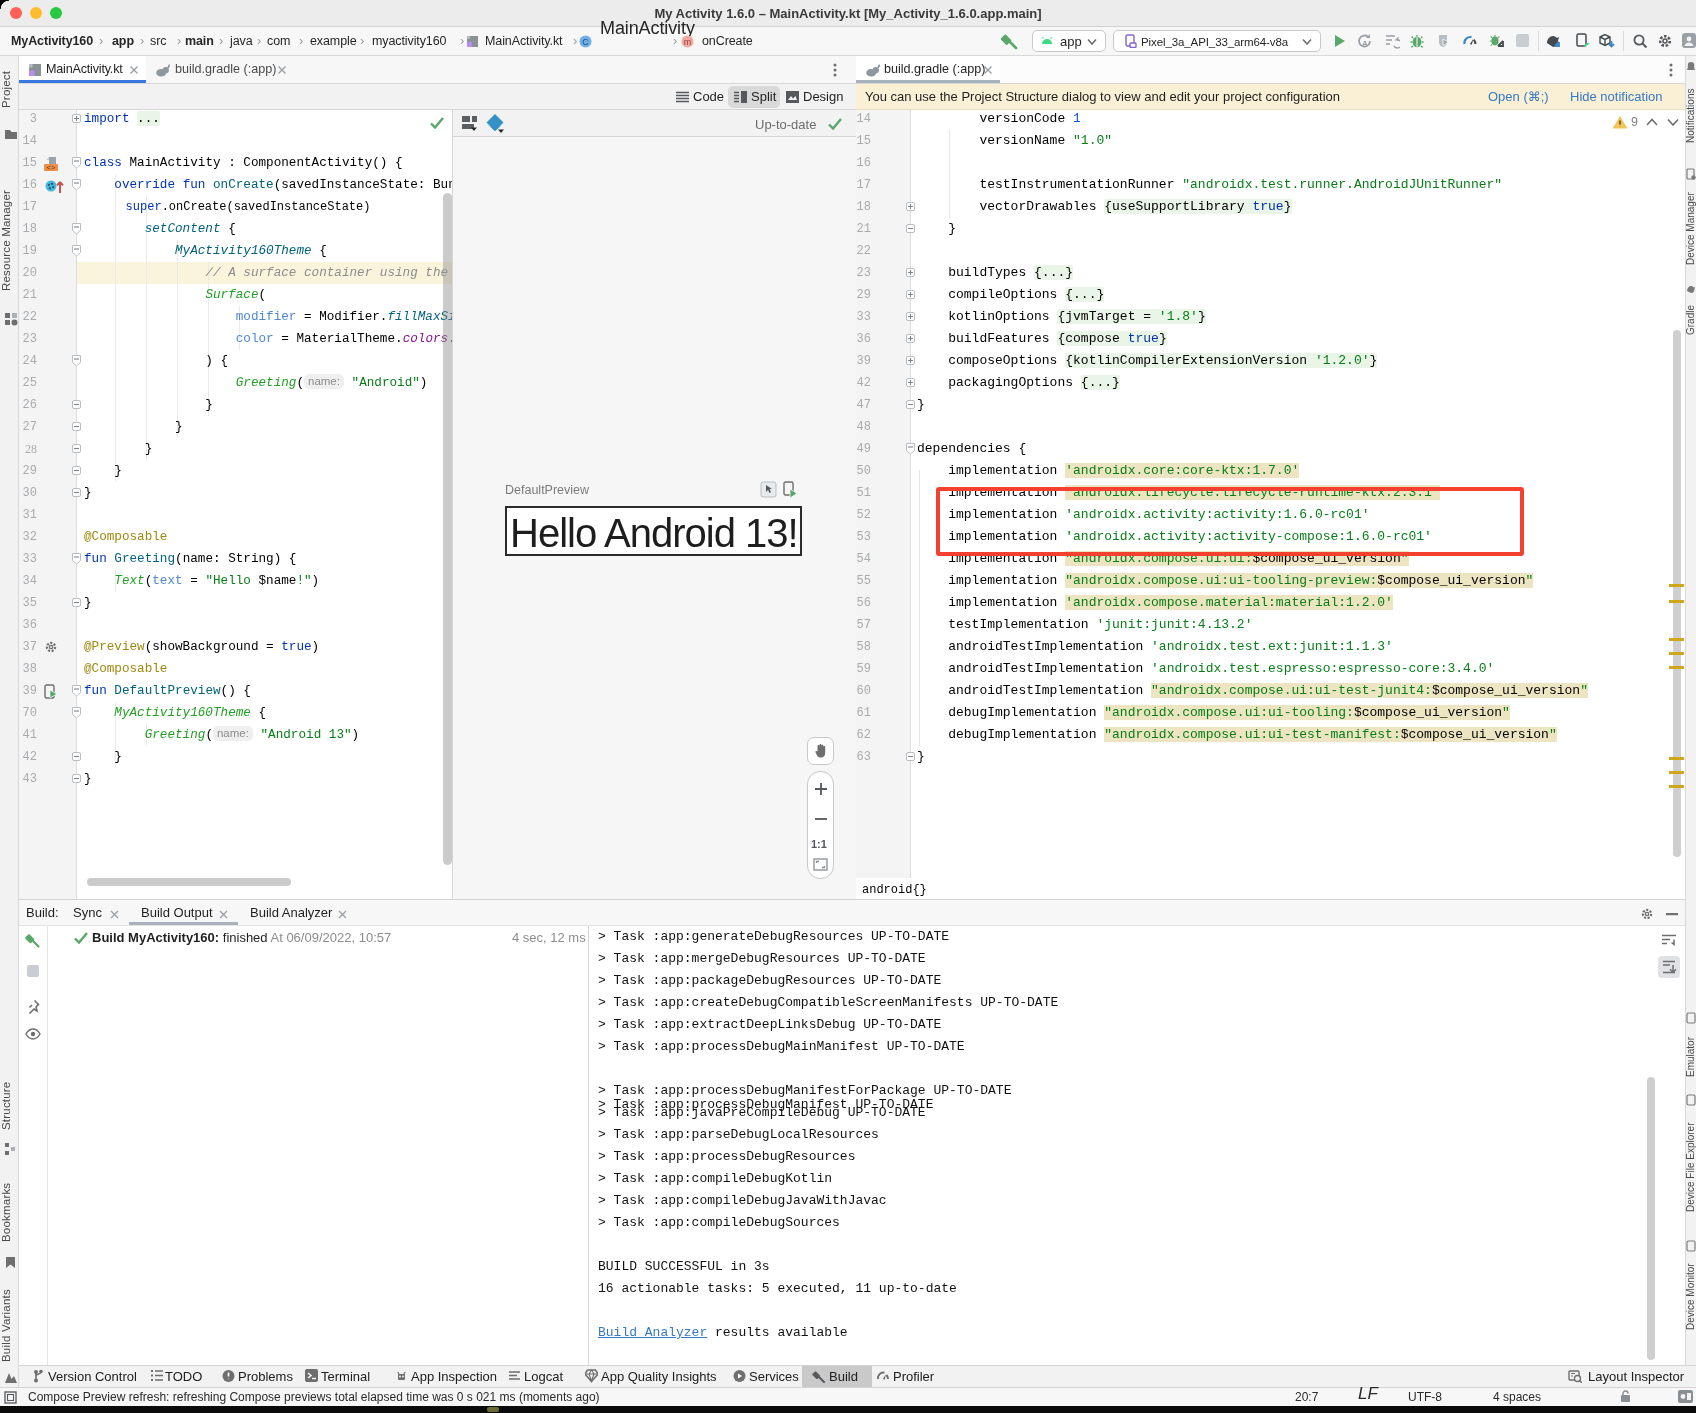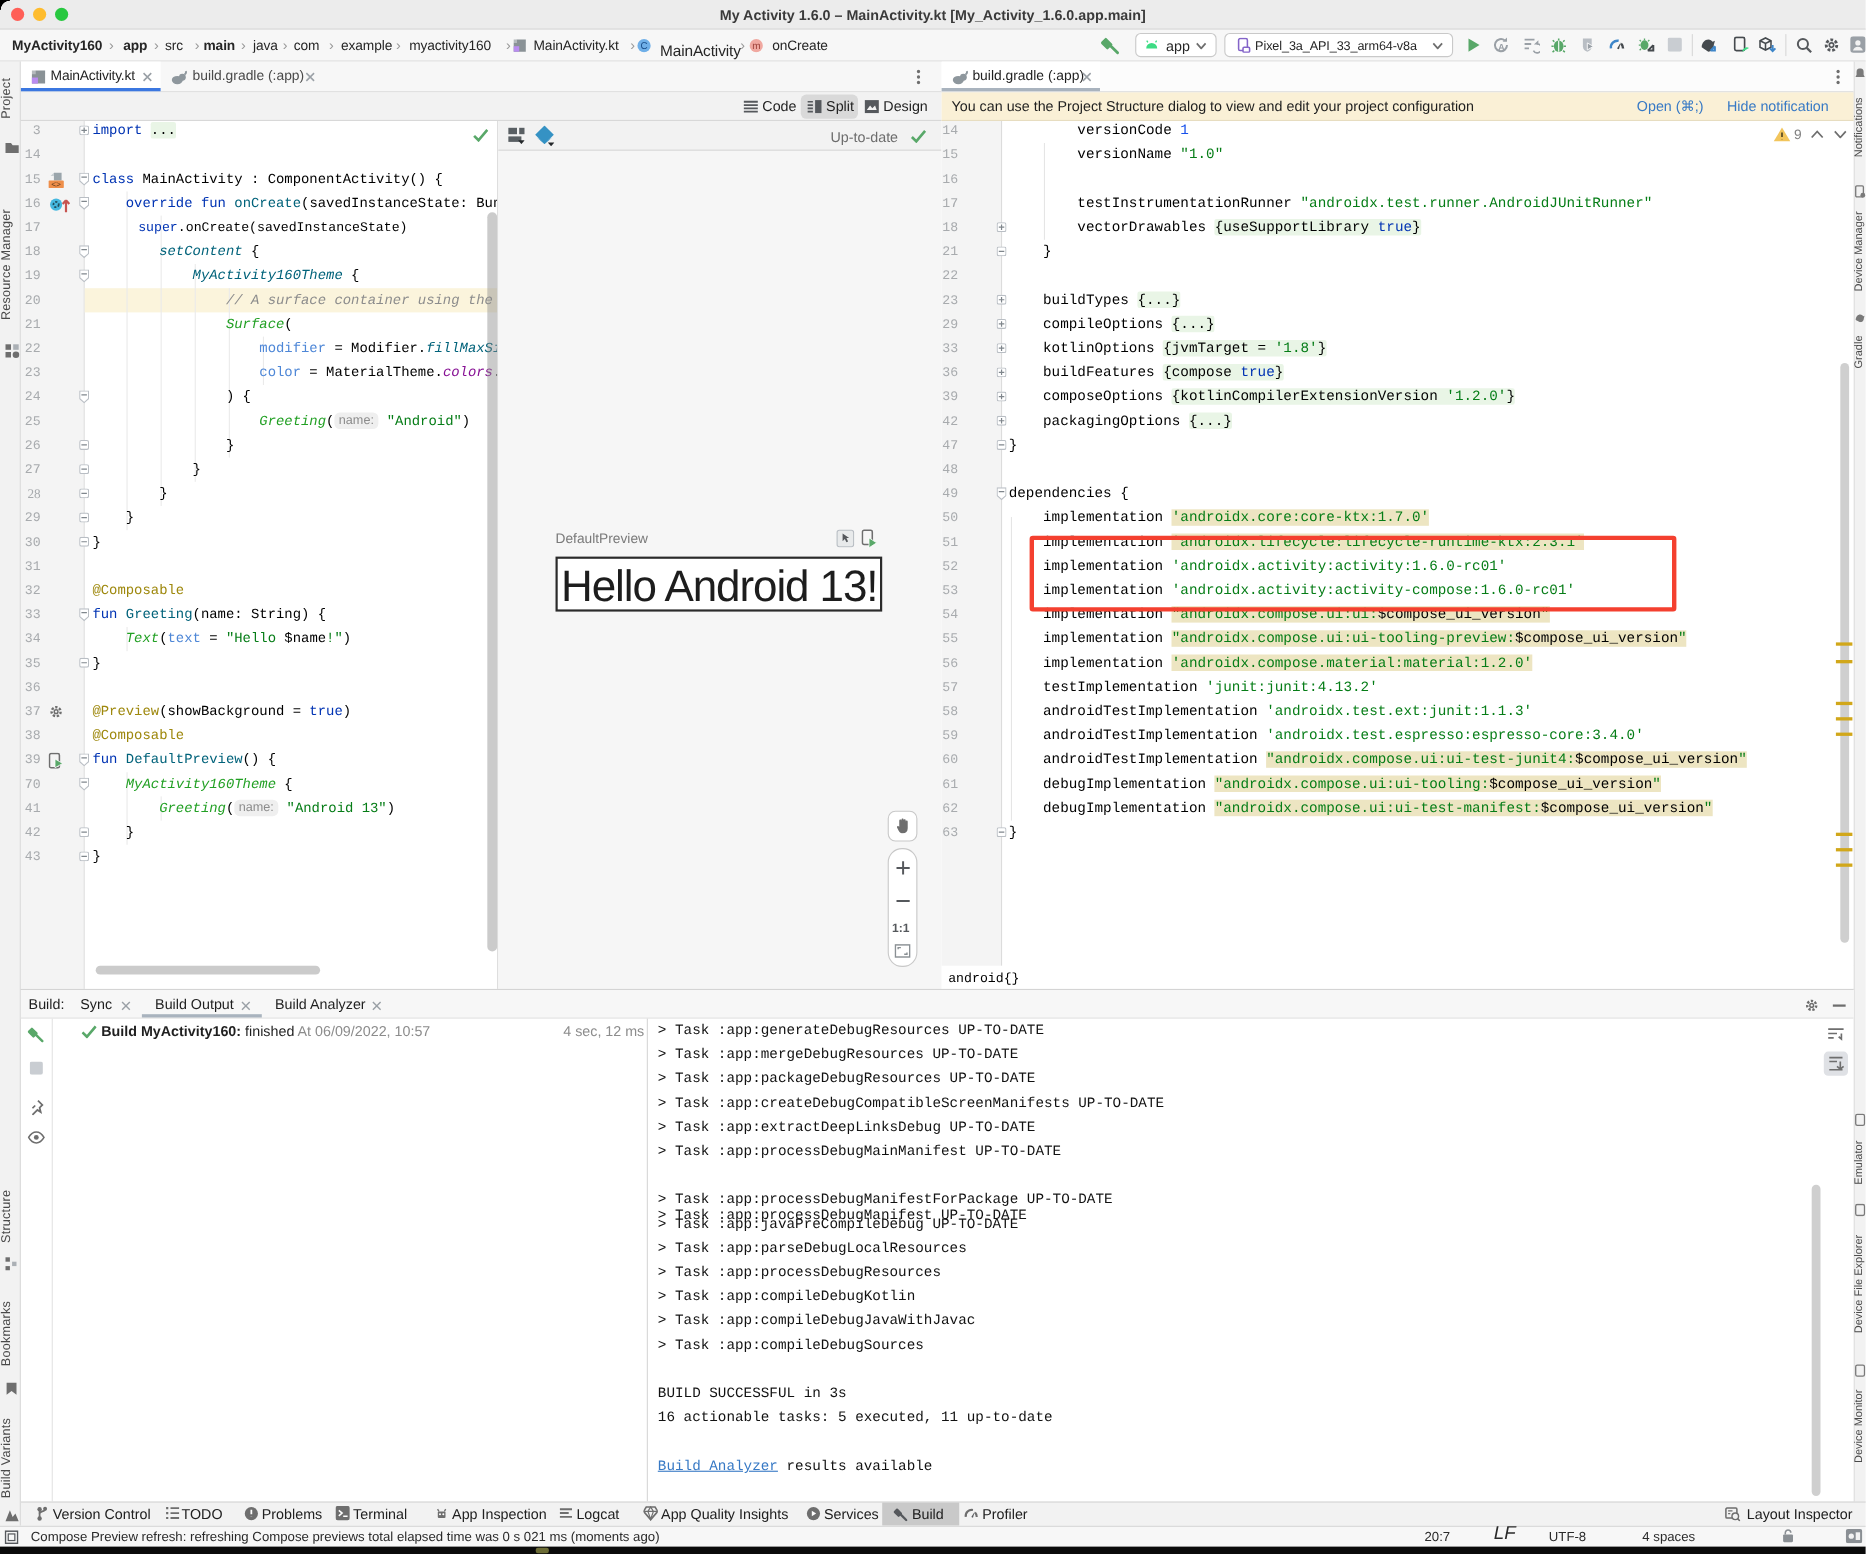--- a/index.html
+++ b/index.html
@@ -25,21 +25,21 @@
 <div style="position:absolute;left:0px;top:27px;width:1696px;height:29px;background:#F7F7F7;border-bottom:1px solid #DADADA;"></div>
 <div style="position:absolute;left:11px;top:34px;white-space:pre;font-size:12.5px;letter-spacing:-.1px;font-weight:bold;color:#262626;">MyActivity160</div>
 <div style="position:absolute;left:112px;top:34px;white-space:pre;font-size:12.5px;letter-spacing:-.1px;font-weight:bold;color:#262626;">app</div>
 <div style="position:absolute;left:150px;top:34px;white-space:pre;font-size:12.5px;letter-spacing:-.1px;font-weight:normal;color:#262626;">src</div>
 <div style="position:absolute;left:185px;top:34px;white-space:pre;font-size:12.5px;letter-spacing:-.1px;font-weight:bold;color:#262626;">main</div>
 <div style="position:absolute;left:230px;top:34px;white-space:pre;font-size:12.5px;letter-spacing:-.1px;font-weight:normal;color:#262626;">java</div>
 <div style="position:absolute;left:267px;top:34px;white-space:pre;font-size:12.5px;letter-spacing:-.1px;font-weight:normal;color:#262626;">com</div>
 <div style="position:absolute;left:310px;top:34px;white-space:pre;font-size:12.5px;letter-spacing:-.1px;font-weight:normal;color:#262626;">example</div>
 <div style="position:absolute;left:372px;top:34px;white-space:pre;font-size:12.5px;letter-spacing:-.1px;font-weight:normal;color:#262626;">myactivity160</div>
 <div style="position:absolute;left:485px;top:34px;white-space:pre;font-size:12.5px;letter-spacing:-.1px;font-weight:normal;color:#262626;">MainActivity.kt</div>
-<div style="position:absolute;left:600px;top:38px;white-space:pre;font-size:14px;letter-spacing:-.1px;font-weight:normal;color:#262626;">MainActivity</div>
+<div style="position:absolute;left:600px;top:18px;white-space:pre;font-size:18px;letter-spacing:-.1px;font-weight:normal;color:#262626;">MainActivity</div>
 <div style="position:absolute;left:702px;top:34px;white-space:pre;font-size:12.5px;letter-spacing:-.1px;font-weight:normal;color:#262626;">onCreate</div>
 <div style="position:absolute;left:99px;top:33px;white-space:pre;font-size:13px;color:#9A9A9A;">›</div>
 <div style="position:absolute;left:140px;top:33px;white-space:pre;font-size:13px;color:#9A9A9A;">›</div>
 <div style="position:absolute;left:177px;top:33px;white-space:pre;font-size:13px;color:#9A9A9A;">›</div>
 <div style="position:absolute;left:219px;top:33px;white-space:pre;font-size:13px;color:#9A9A9A;">›</div>
 <div style="position:absolute;left:257px;top:33px;white-space:pre;font-size:13px;color:#9A9A9A;">›</div>
 <div style="position:absolute;left:299px;top:33px;white-space:pre;font-size:13px;color:#9A9A9A;">›</div>
 <div style="position:absolute;left:360px;top:33px;white-space:pre;font-size:13px;color:#9A9A9A;">›</div>
 <div style="position:absolute;left:460px;top:33px;white-space:pre;font-size:13px;color:#9A9A9A;">›</div>
 <div style="position:absolute;left:573px;top:33px;white-space:pre;font-size:13px;color:#9A9A9A;">›</div>

